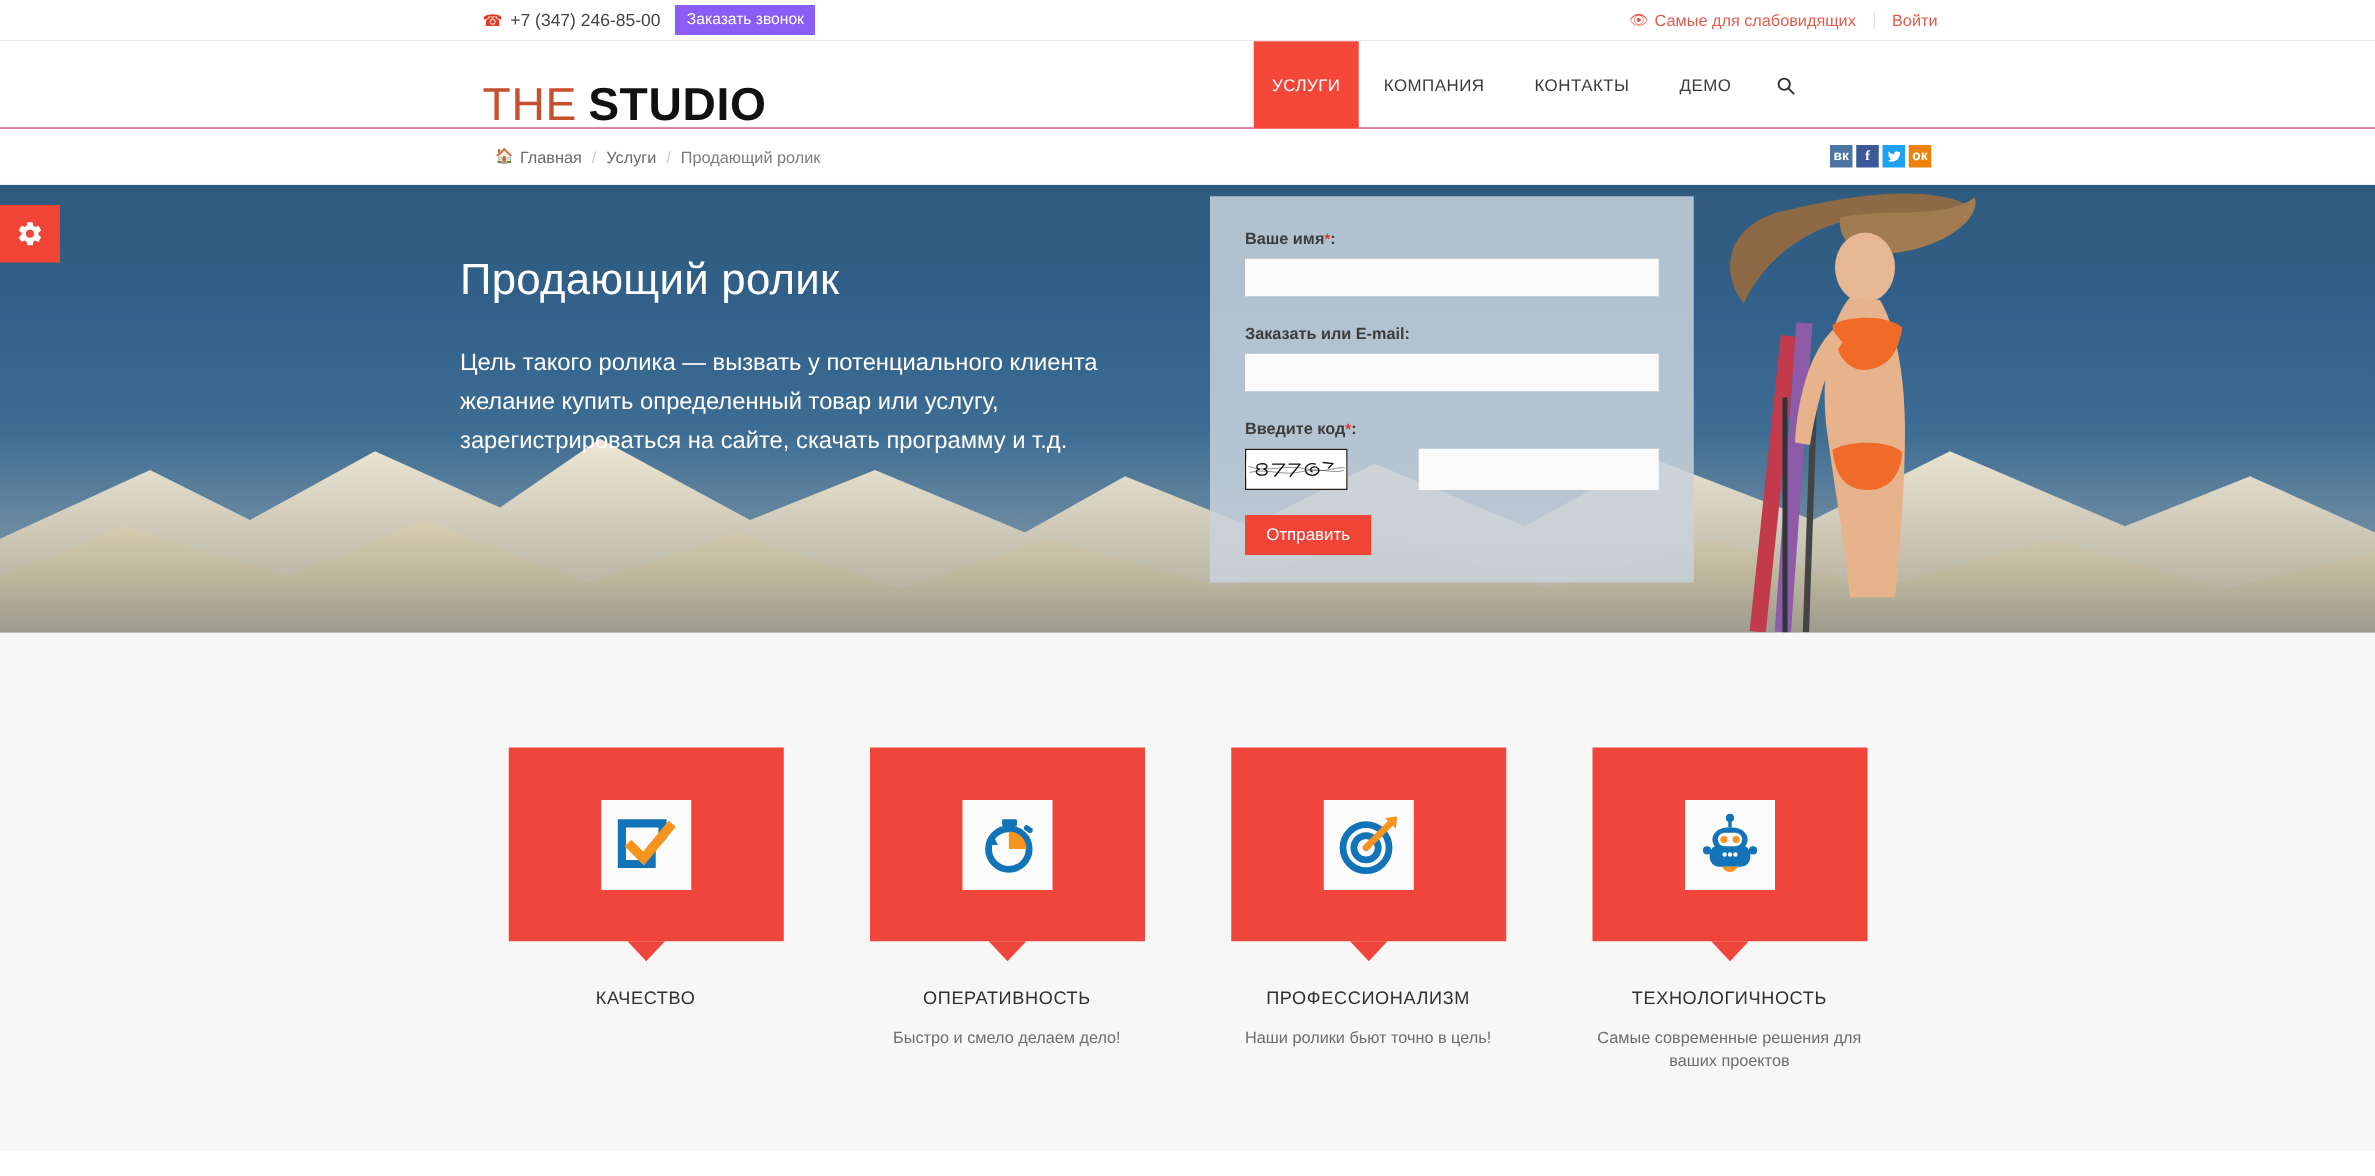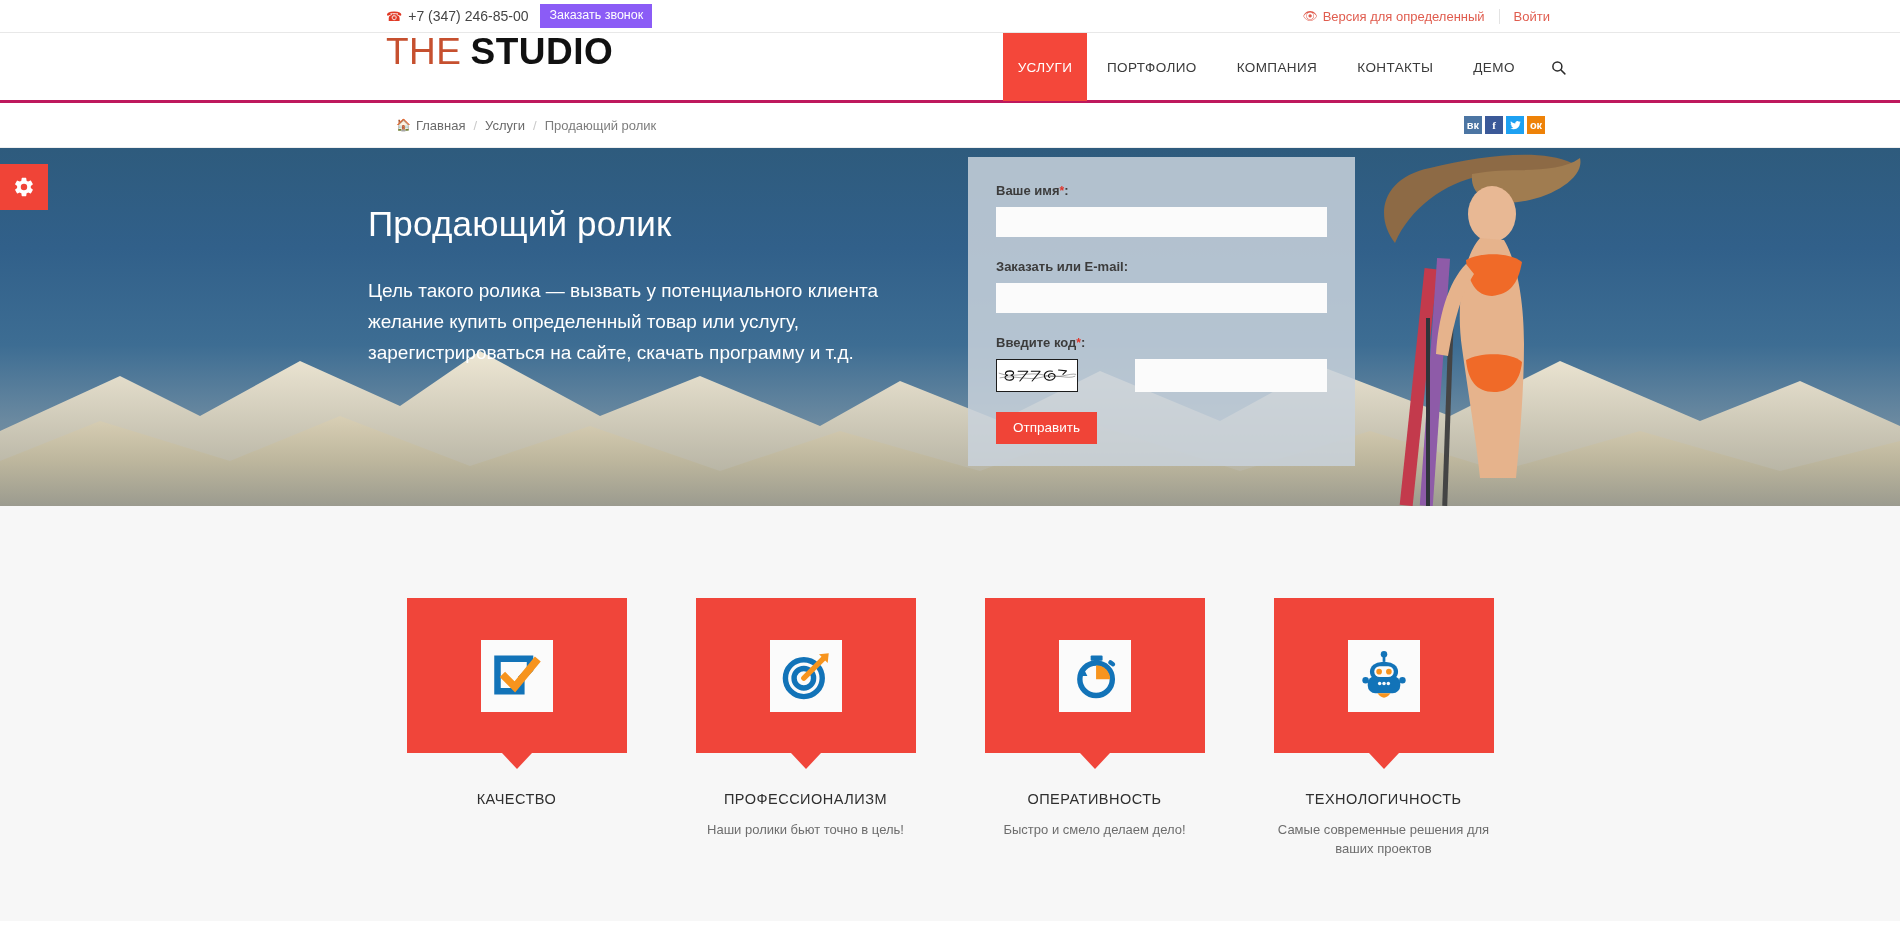--- a/index.html
+++ b/index.html
@@ -62,23 +62,23 @@
   .login-link {
     color: #e05c4e; padding-left: 14px; cursor: pointer;
     text-decoration: none;
   }
 
   
   .header {
     height: 70px;
     background: #fff;
     display: flex;
-    align-items: flex-start;
+    align-items: flex-end;
     position: relative;
-    border-bottom: 3px solid #be185d;
+    border-bottom: 1px solid #be185d;
   }
   .logo {
     margin-left: 386px;
     display: flex; align-items: center;
     font-size: 37px;
     letter-spacing: 0.5px;
     line-height: 1;
     cursor: pointer;
   }
   .logo .the { color: #c6502f; font-weight: 300; margin-right: 9px; }
@@ -295,34 +295,33 @@
   <div class="topbar-left">
     <div class="phone-wrap">
       <span class="phone-icon">☎</span>
       <span>+7 (347) 246-85-00</span>
     </div>
     <button class="callback-btn">Заказать звонок</button>
   </div>
   <div class="topbar-right">
     <div class="lowvision">
       <span class="eye-glyph">👁</span>
-      <span>Версия для определенный</span>
+      <span>Самые для слабовидящих</span>
     </div>
     <a class="login-link">Войти</a>
   </div>
 </div>
 
 <div class="header">
   <div class="logo">
     <span class="the">THE</span>
     <span class="studio">STUDIO</span>
   </div>
   <nav class="mainnav">
     <a class="nav-item active">УСЛУГИ</a>
-    <a class="nav-item">ПОРТФОЛИО</a>
     <a class="nav-item">КОМПАНИЯ</a>
     <a class="nav-item">КОНТАКТЫ</a>
     <a class="nav-item">ДЕМО</a>
     <div class="nav-search">
       <svg class="search-svg" viewBox="0 0 20 20">
         <circle cx="8.5" cy="8.5" r="6"></circle>
         <line x1="13" y1="13" x2="18.5" y2="18.5" stroke-linecap="round"></line>
       </svg>
     </div>
   </nav>
@@ -450,46 +449,46 @@
         </svg>
       </div>
     </div>
     <div class="feature-title">КАЧЕСТВО</div>
   </div>
 
   <div class="feature">
     <div class="bubble">
       <div class="icon-tile">
         <svg viewBox="0 0 48 48">
-          <circle cx="22" cy="26" r="17" fill="none" stroke="#1273b8" stroke-width="5"></circle>
-          <circle cx="22" cy="26" r="9" fill="none" stroke="#1273b8" stroke-width="5"></circle>
-          <line x1="22" y1="26" x2="40" y2="8" stroke="#f7941e" stroke-width="5" stroke-linecap="round"></line>
-          <path d="M36 4 L45 3 L44 12 Z" fill="#f7941e"></path>
-        </svg>
-      </div>
-    </div>
-    <div class="feature-title">ПРОФЕССИОНАЛИЗМ</div>
-    <div class="feature-desc">Наши ролики бьют точно в цель!</div>
-  </div>
-
-  <div class="feature">
-    <div class="bubble">
-      <div class="icon-tile">
-        <svg viewBox="0 0 48 48">
           <circle cx="25" cy="27" r="15" fill="none" stroke="#1273b8" stroke-width="5"></circle>
           <path d="M25 27 L25 14 A13 13 0 0 1 38 27 Z" fill="#f7941e"></path>
           <rect x="20" y="5" width="11" height="5" rx="1" fill="#1273b8"></rect>
           <rect x="23" y="8" width="5" height="6" fill="#1273b8"></rect>
           <rect x="36" y="10" width="7" height="4" rx="2" fill="#1273b8" transform="rotate(35 39 12)"></rect>
           <path d="M10 24 L17 24 L13.5 17 Z" fill="#1273b8"></path>
         </svg>
       </div>
     </div>
     <div class="feature-title">ОПЕРАТИВНОСТЬ</div>
     <div class="feature-desc">Быстро и смело делаем дело!</div>
+  </div>
+
+  <div class="feature">
+    <div class="bubble">
+      <div class="icon-tile">
+        <svg viewBox="0 0 48 48">
+          <circle cx="22" cy="26" r="17" fill="none" stroke="#1273b8" stroke-width="5"></circle>
+          <circle cx="22" cy="26" r="9" fill="none" stroke="#1273b8" stroke-width="5"></circle>
+          <line x1="22" y1="26" x2="40" y2="8" stroke="#f7941e" stroke-width="5" stroke-linecap="round"></line>
+          <path d="M36 4 L45 3 L44 12 Z" fill="#f7941e"></path>
+        </svg>
+      </div>
+    </div>
+    <div class="feature-title">ПРОФЕССИОНАЛИЗМ</div>
+    <div class="feature-desc">Наши ролики бьют точно в цель!</div>
   </div>
 
   <div class="feature">
     <div class="bubble">
       <div class="icon-tile">
         <svg viewBox="0 0 48 48">
           <line x1="24" y1="3" x2="24" y2="11" stroke="#1273b8" stroke-width="2.5"></line>
           <circle cx="24" cy="4" r="3" fill="#1273b8"></circle>
           <rect x="11" y="11" width="26" height="18" rx="11" fill="#1273b8"></rect>
           <rect x="9" y="24" width="30" height="16" rx="7" fill="#1273b8"></rect>

